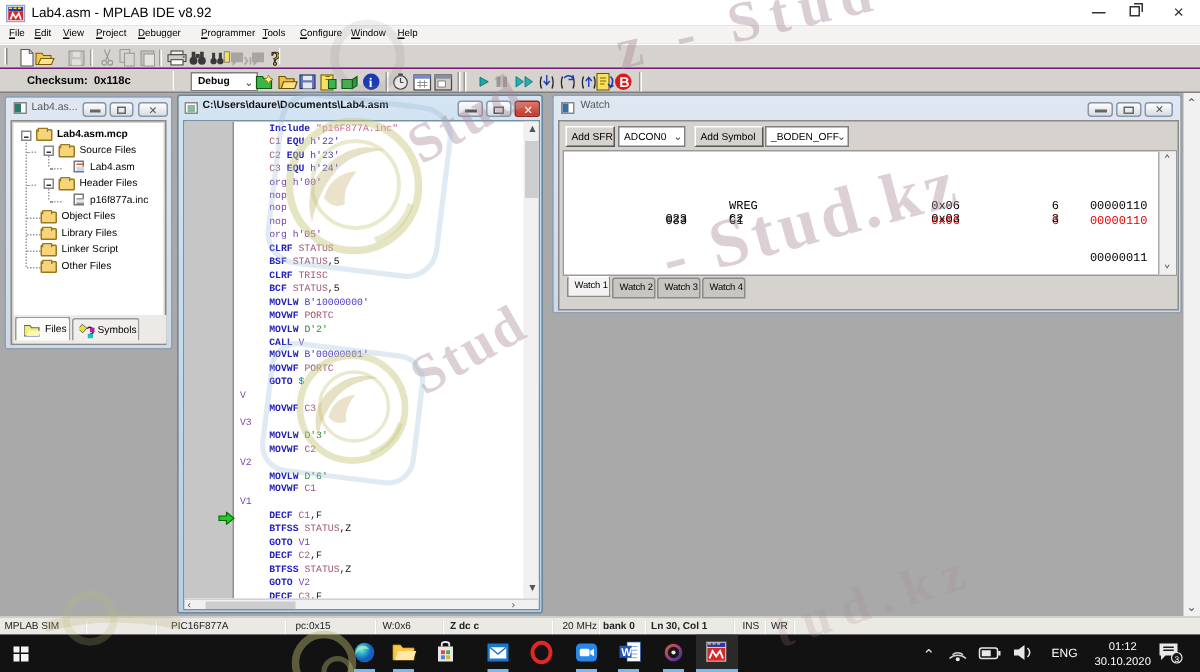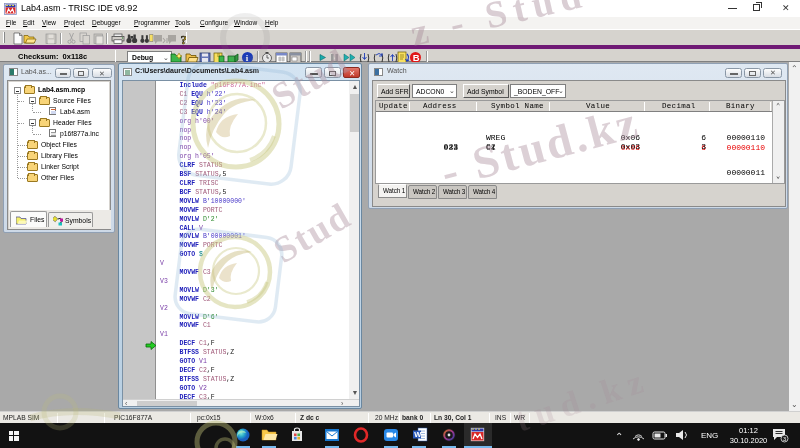--- a/index.html
+++ b/index.html
@@ -31,21 +31,21 @@
 <div id="screen">
 
   <div class="abs" style="left:0;top:0;width:800px;height:17px;background:#ffffff;">
     <svg class="abs" style="left:4px;top:3px;" width="13" height="12" viewBox="0 0 13 12">
       <rect x="0.5" y="0.5" width="12" height="11" fill="#fff" stroke="#8890c0" stroke-width="0.8"></rect>
       <rect x="1.5" y="1.5" width="10" height="3" fill="#3038a8"></rect>
       <path d="M2 2.5 h2 M5 2.5 h2 M8 2.5 h2" stroke="#e8e838" stroke-width="0.9"></path>
       <rect x="1.5" y="4.5" width="10" height="6" fill="#d82828"></rect>
       <path d="M3 10 L4.5 6 L6.5 9 L8.5 6 L10 10" fill="none" stroke="#fff" stroke-width="1.2"></path>
     </svg>
-    <div class="abs" style="left:21px;top:3px;font-size:9px;color:#000;">Lab4.asm - TRISC IDE v8.92</div>
+    <div class="abs" style="left:21px;top:3px;font-size:9px;color:#000;">Lab4.asm - MPLAB IDE v8.92</div>
 
     <div class="abs" style="left:728px;top:8px;width:9px;height:1px;background:#333;"></div>
     <div class="abs" style="left:753px;top:4px;width:7px;height:7px;border:1px solid #333;"></div>
     <div class="abs" style="left:756px;top:2px;width:6px;height:6px;border:1px solid #333;border-left:none;border-bottom:none;"></div>
     <div class="abs" style="left:782px;top:4px;width:10px;height:9px;font-size:9px;color:#333;line-height:9px;">✕</div>
   </div>
 
   <div class="abs" style="left:0;top:17px;width:800px;height:12px;background:#f4f3f1;font-size:6.5px;color:#000;">
     <span class="abs" style="left:6px;top:2px;"><u>F</u>ile</span>
     <span class="abs" style="left:23px;top:2px;"><u>E</u>dit</span>
@@ -118,21 +118,21 @@
         </g>
       <g transform="translate(155,2)">
           <path d="M2 1 h8 v6.5 h-4.5 l-2.5 2.5 v-2.5 h-1 z" fill="#a8a5a0"></path>
           <path d="M1 4 l-0 2.5 0 2.5" fill="none" stroke="#a8a5a0" stroke-width="1.1"></path>
         </g>
       <text x="169.5" y="11.5" font-size="13" font-weight="bold" fill="#caa418" stroke="#222" stroke-width="0.6" font-family="Liberation Serif">?</text>
     </svg>
     <div class="abs" style="left:186px;top:2px;width:1px;height:11px;background:#999;border-right:1px solid #fff;"></div>
   </div>
 
-  <div class="abs" id="tb2" style="left:0;top:45px;width:800px;height:17px;background:#d6d3ce;border-top:4px solid #701a75;border-bottom:1px solid #808080;">
+  <div class="abs" id="tb2" style="left:0;top:45px;width:800px;height:17px;background:#d6d3ce;border-top:1px solid #701a75;border-bottom:1px solid #808080;">
     <div class="abs" style="left:18px;top:3px;font-size:7.5px;font-weight:bold;color:#000;">Checksum:&nbsp; 0x118c</div>
     <div class="abs" style="left:115px;top:1px;width:1px;height:13px;background:#9a9a9a;border-right:1px solid #fff;"></div>
 
     <div class="abs" style="left:127px;top:1.5px;width:45px;height:13px;background:#fff;border:1px solid #7f7f7f;">
       <div class="abs" style="left:4px;top:2.5px;font-size:6.8px;color:#000;font-weight:bold;">Debug</div>
       <div class="abs" style="left:35px;top:2px;font-size:7px;color:#444;">⌄</div>
     </div>
     <svg class="abs" style="left:170px;top:1.5px;" width="270" height="14" viewBox="0 0 270 14">
 
       <g transform="translate(1,2)">
@@ -429,34 +429,20 @@
             <span class="abs" style="left:3px;top:3px;font-size:6.8px;">Add Symbol</span>
           </div>
         <div class="abs combo" style="left:136px;top:1px;width:56px;height:14px;">
             <span class="abs" style="left:3px;top:3px;font-size:6.8px;">_BODEN_OFF</span>
             <span class="abs" style="left:47px;top:2px;font-size:7px;color:#444;">⌄</span>
           </div>
       </div>
 
       <div class="abs" id="wtable" style="left:2px;top:19px;width:410px;height:84px;background:#fff;border:1px solid #9a9a9a;font-family:'Liberation Mono',monospace;">
 
-        <div class="abs" style="left:0;top:0;width:396px;height:11px;background:#d6d3ce;border-bottom:1px solid #808080;font-size:7.5px;letter-spacing:0.3px;color:#000;">
-          <span class="abs" style="left:3px;top:1.5px;">Update</span>
-          <span class="abs" style="left:47px;top:1.5px;">Address</span>
-          <span class="abs" style="left:115px;top:1.5px;">Symbol Name</span>
-          <span class="abs" style="left:210px;top:1.5px;">Value</span>
-          <span class="abs" style="left:286px;top:1.5px;">Decimal</span>
-          <span class="abs" style="left:350px;top:1.5px;">Binary</span>
-          <div class="abs" style="left:33px;top:1px;width:1px;height:9px;background:#888;border-left:1px solid #fff;"></div>
-          <div class="abs" style="left:100px;top:1px;width:1px;height:9px;background:#888;border-left:1px solid #fff;"></div>
-          <div class="abs" style="left:173px;top:1px;width:1px;height:9px;background:#888;border-left:1px solid #fff;"></div>
-          <div class="abs" style="left:268px;top:1px;width:1px;height:9px;background:#888;border-left:1px solid #fff;"></div>
-          <div class="abs" style="left:333px;top:1px;width:1px;height:9px;background:#888;border-left:1px solid #fff;"></div>
-          <div class="abs" style="left:394px;top:1px;width:1px;height:9px;background:#888;border-left:1px solid #fff;"></div>
-        </div>
 
         <div class="wrow" style="left:0;top:32.6px;width:452px;">
             <span style="left:110px;">WREG</span>
             <span class="ra" style="left:200px;width:64px;">0x06</span>
             <span class="ra" style="left:270px;width:60px;">6</span>
             <span class="ra" style="left:335px;width:54px;">00000110</span>
           </div>
         <div class="wrow" style="left:0;top:42.9px;width:396px;">
             <span class="ra" style="left:40px;width:42px;">033</span>
             <span style="left:110px;">C1</span>

